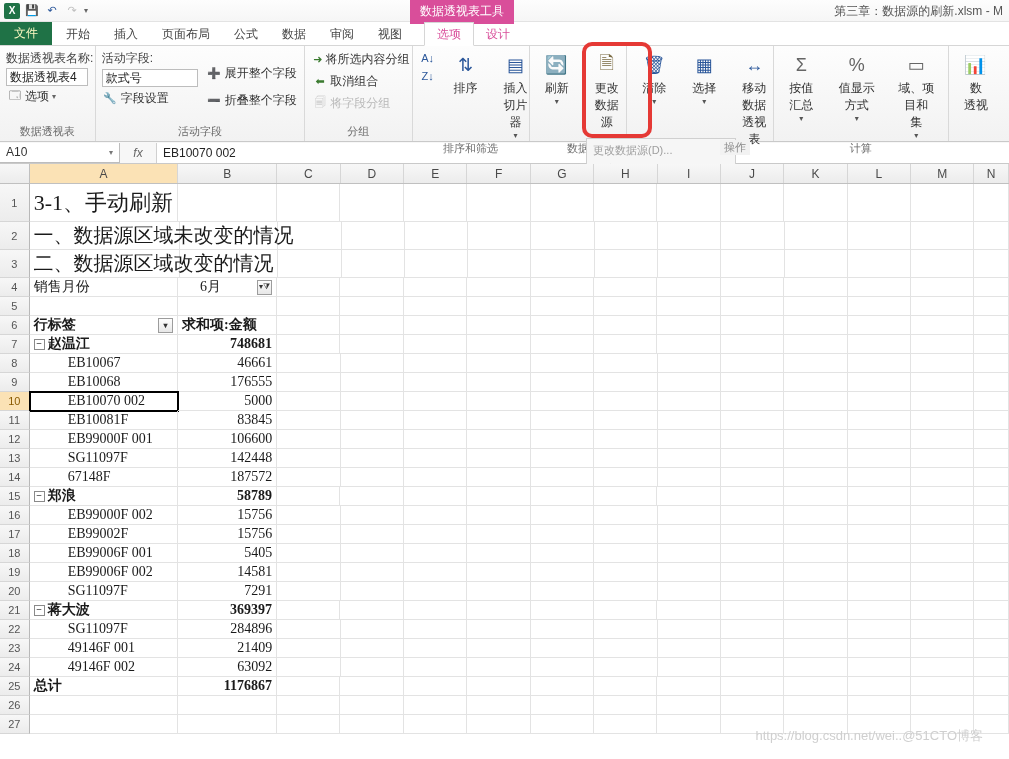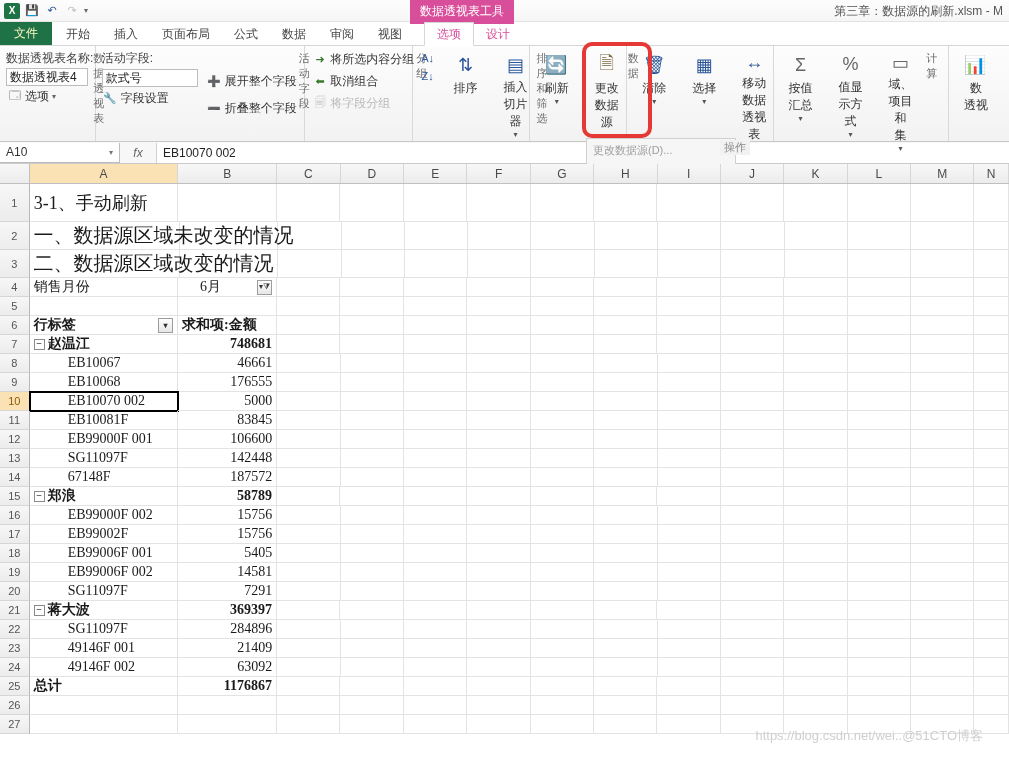--- a/index.html
+++ b/index.html
@@ -63,21 +63,21 @@
   .ribbon {
     height: 96px;
     background: linear-gradient(#fdfdfd,#f2f2f2);
     border-bottom:1px solid #c9c9c9;
     display:flex;
     position:relative;
   }
   .group {
     border-right:1px solid #d9d9d9;
     padding:4px 6px 2px;
-    display:flex; flex-direction:row; justify-content:space-between;
+    display:flex; flex-direction:column; justify-content:space-between;
     min-width:60px;
   }
   .group-body { display:flex; gap:8px; flex:1; }
   .group-title { font-size:11px; color:#6b6b6b; text-align:center; padding-top:1px; }
   .stack { display:flex; flex-direction:column; gap:2px; font-size:12px; }
   .lbl { color:#444; white-space:nowrap; }
   .txtbox {
     border:1px solid #bdbdbd; background:#fff; height:18px; font-size:12px; padding:0 3px; color:#222;
   }
   .mini-btn { display:flex; align-items:center; gap:3px; font-size:12px; color:#333; padding:1px 2px; white-space:nowrap; }
@@ -135,21 +135,21 @@
     display:flex; align-items:center; justify-content:center; font-size:11px; color:#555;
   }
   .rh.sel { background:#fbe2b5; color:#8a5a00; }
   .cell {
     border-right:1px solid #e3e3e3; border-bottom:1px solid #e3e3e3;
     font-size:13px; color:#1a1a1a; padding:0 4px; display:flex; align-items:center;
     overflow:visible; white-space:nowrap;
   }
   .cell.vright { justify-content:flex-end; }
   .cell .over { position:relative; z-index:2; }
-  .big-font { font-family: "SimSun","宋体",serif; font-size:18px; }
+  .big-font { font-family: "SimSun","宋体",serif; font-size:22px; }
   .mid-font { font-family: "SimSun","宋体",serif; font-size:20px; }
   .data-font { font-family: "SimSun","宋体",serif; font-size:14px; }
   .bold { font-weight:bold; }
   .filter {
     width:15px; height:15px; border:1px solid #9c9c9c; background:linear-gradient(#fdfdfd,#e7e7e7);
     display:inline-flex; align-items:center; justify-content:center; font-size:8px; color:#333; margin-left:auto;
   }
   .collapse {
     width:11px; height:11px; border:1px solid #8a8a8a; display:inline-flex; align-items:center; justify-content:center;
     font-size:10px; line-height:1; margin-right:3px; background:#fff; color:#333;

